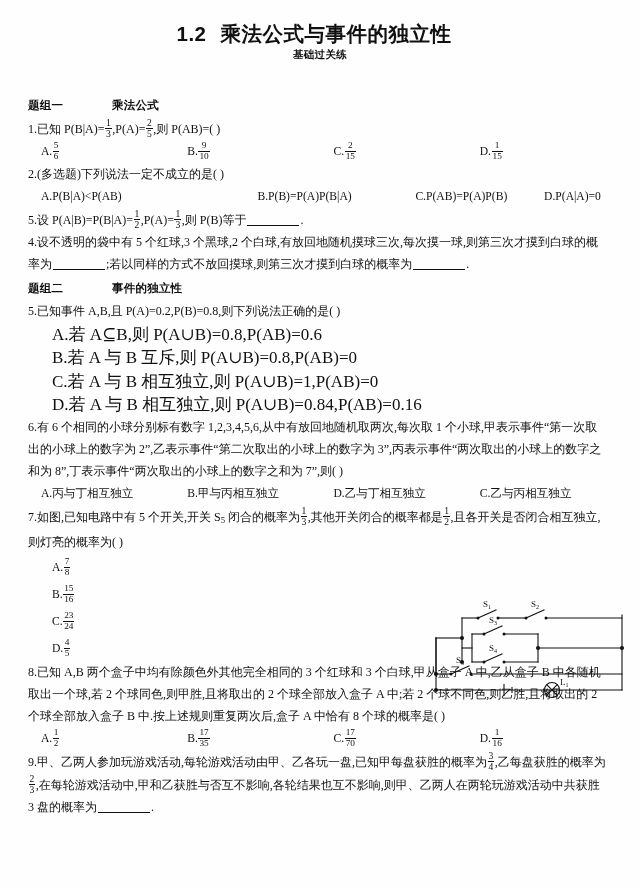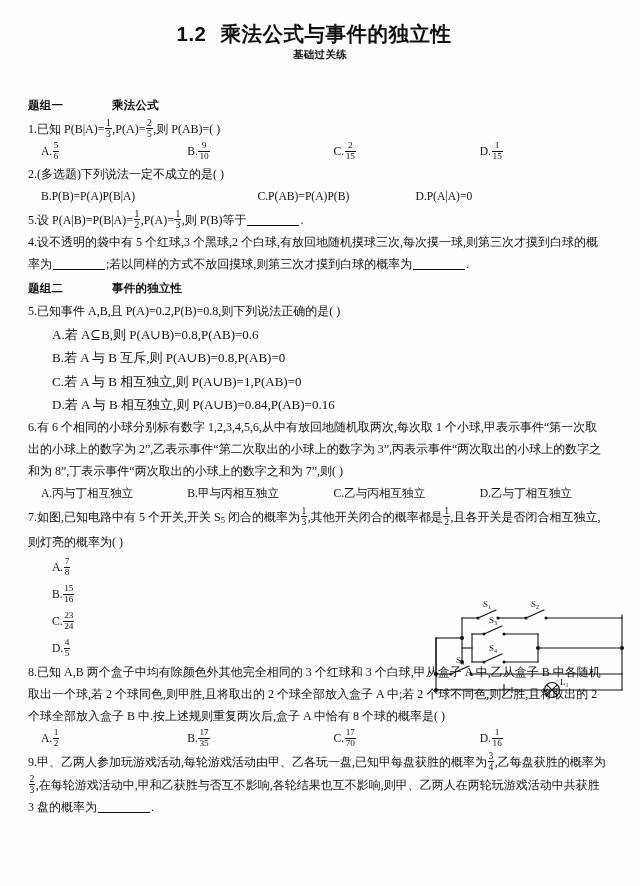--- a/index.html
+++ b/index.html
@@ -61,24 +61,24 @@
     font-size:11.6px;
     line-height:21px;
     margin:1px 0 2px 0;
     padding-left:13px;
   }
   .opts-row .op{ display:inline-block; }
   .opts-row.w4 .op{ width:25%; }
   .opts-row.q2row .op:nth-child(1){width:37%;}
   .opts-row.q2row .op:nth-child(2){width:27%;}
   .opts-row.q2row .op:nth-child(3){width:22%;}
-  .opts-row.q2row .op:nth-child(4){width:14%;font-style:italic;}
+  .opts-row.q2row .op:nth-child(4){width:14%;}
   .opts-stack{
     padding-left:24px;
-    font-size:13px;
+    font-size:17px;
     line-height:23.5px;
   }
   .opts-stack div{white-space:nowrap;}
   
   .opts-vert{
     padding-left:24px;
     font-size:11.6px;
     line-height:27px;
     width:150px;
   }
@@ -134,20 +134,21 @@
     </div>
     <div class="opts-row w4">
       <span class="op"><span>A.</span><span class="frac"><span class="n">5</span><span class="d">6</span></span></span>
       <span class="op"><span>B.</span><span class="frac"><span class="n">9</span><span class="d">10</span></span></span>
       <span class="op"><span>C.</span><span class="frac"><span class="n">2</span><span class="d">15</span></span></span>
       <span class="op"><span>D.</span><span class="frac"><span class="n">1</span><span class="d">15</span></span></span>
     </div>
 
     <div class="q stem">2.(多选题)下列说法一定不成立的是(        )</div>
     <div class="opts-row q2row">
+      <span class="op">A.P(B|A)&lt;P(AB)</span>
       <span class="op">B.P(B)=P(A)P(B|A)</span>
       <span class="op">C.P(AB)=P(A)P(B)</span>
       <span class="op">D.P(A|A)=0</span>
     </div>
 
     <div class="q stem">
       <span>5.设 P(A|B)=P(B|A)=</span><span class="frac"><span class="n">1</span><span class="d">2</span></span><span>,P(A)=</span><span class="frac"><span class="n">1</span><span class="d">3</span></span><span>,则 P(B)等于</span><span class="blank"></span><span>.</span>
     </div>
 
     <div class="q stem">4.设不透明的袋中有 5 个红球,3 个黑球,2 个白球,有放回地随机摸球三次,每次摸一球,则第三次才摸到白球的概</div>
@@ -166,22 +167,22 @@
       <div>C.若 A 与 B 相互独立,则 P(A∪B)=1,P(AB)=0</div>
       <div>D.若 A 与 B 相互独立,则 P(A∪B)=0.84,P(AB)=0.16</div>
     </div>
 
     <div class="q stem">6.有 6 个相同的小球分别标有数字 1,2,3,4,5,6,从中有放回地随机取两次,每次取 1 个小球,甲表示事件“第一次取</div>
     <div class="q stem">出的小球上的数字为 2”,乙表示事件“第二次取出的小球上的数字为 3”,丙表示事件“两次取出的小球上的数字之</div>
     <div class="q stem">和为 8”,丁表示事件“两次取出的小球上的数字之和为 7”,则(        )</div>
     <div class="opts-row w4">
       <span class="op">A.丙与丁相互独立</span>
       <span class="op">B.甲与丙相互独立</span>
+      <span class="op">D.乙与丁相互独立</span>
       <span class="op">C.乙与丙相互独立</span>
-      <span class="op">D.乙与丁相互独立</span>
     </div>
 
     <div class="row7">
       <div class="q stem">
         <span>7.如图,已知电路中有 5 个开关,开关 S</span><span class="sub">5</span><span> 闭合的概率为</span><span class="frac"><span class="n">1</span><span class="d">3</span></span><span>,其他开关闭合的概率都是</span><span class="frac"><span class="n">1</span><span class="d">2</span></span><span>,且各开关是否闭合相互独立,</span>
       </div>
       <div class="q stem">则灯亮的概率为(        )</div>
       <div class="opts-vert">
         <div><span>A.</span><span class="frac"><span class="n">7</span><span class="d">8</span></span></div>
         <div><span>B.</span><span class="frac"><span class="n">15</span><span class="d">16</span></span></div>

